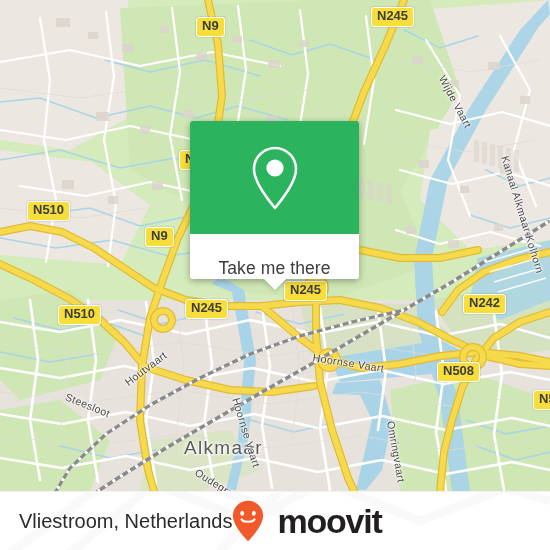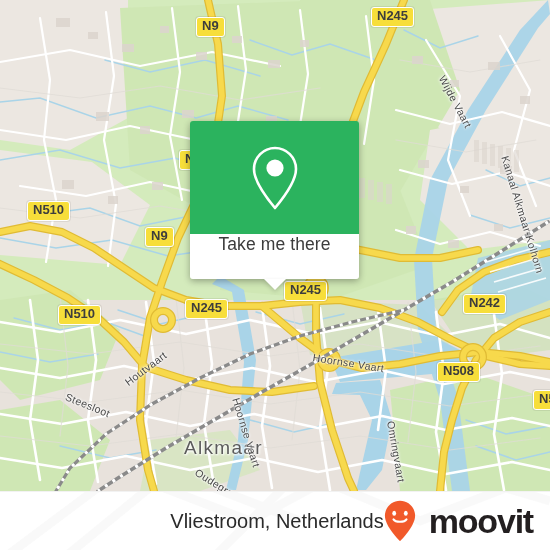--- a/index.html
+++ b/index.html
@@ -43,21 +43,21 @@
     border-radius: 3px 3px 0 0;
     display: flex;
     align-items: center;
     justify-content: center;
   }
   #card-foot {
     height: 45px;
     background: #ffffff;
     border-radius: 0 0 3px 3px;
     display: flex;
-    align-items: flex-start;
+    align-items: flex-end;
     justify-content: center;
     position: relative;
   }
   #card-foot-label {
     font-size: 17.5px;
     color: #3c3c3c;
     letter-spacing: 0.1px;
     white-space: nowrap;
   }
   #card-tail {
@@ -85,21 +85,21 @@
   }
 
   
   #footer {
     position: absolute;
     left: 0; top: 491px;
     width: 550px; height: 59px;
     background: #ffffff;
     display: flex;
     align-items: center;
-    justify-content: flex-end;
+    justify-content: flex-start;
     padding: 0 17px 0 19px;
     overflow: hidden;
     border-top: 1px solid #f2f2f2;
   }
   #footer-watermark {
     position: absolute;
     left: 0; top: -491px;
     width: 550px; height: 550px;
     opacity: 0.045;
     pointer-events: none;

